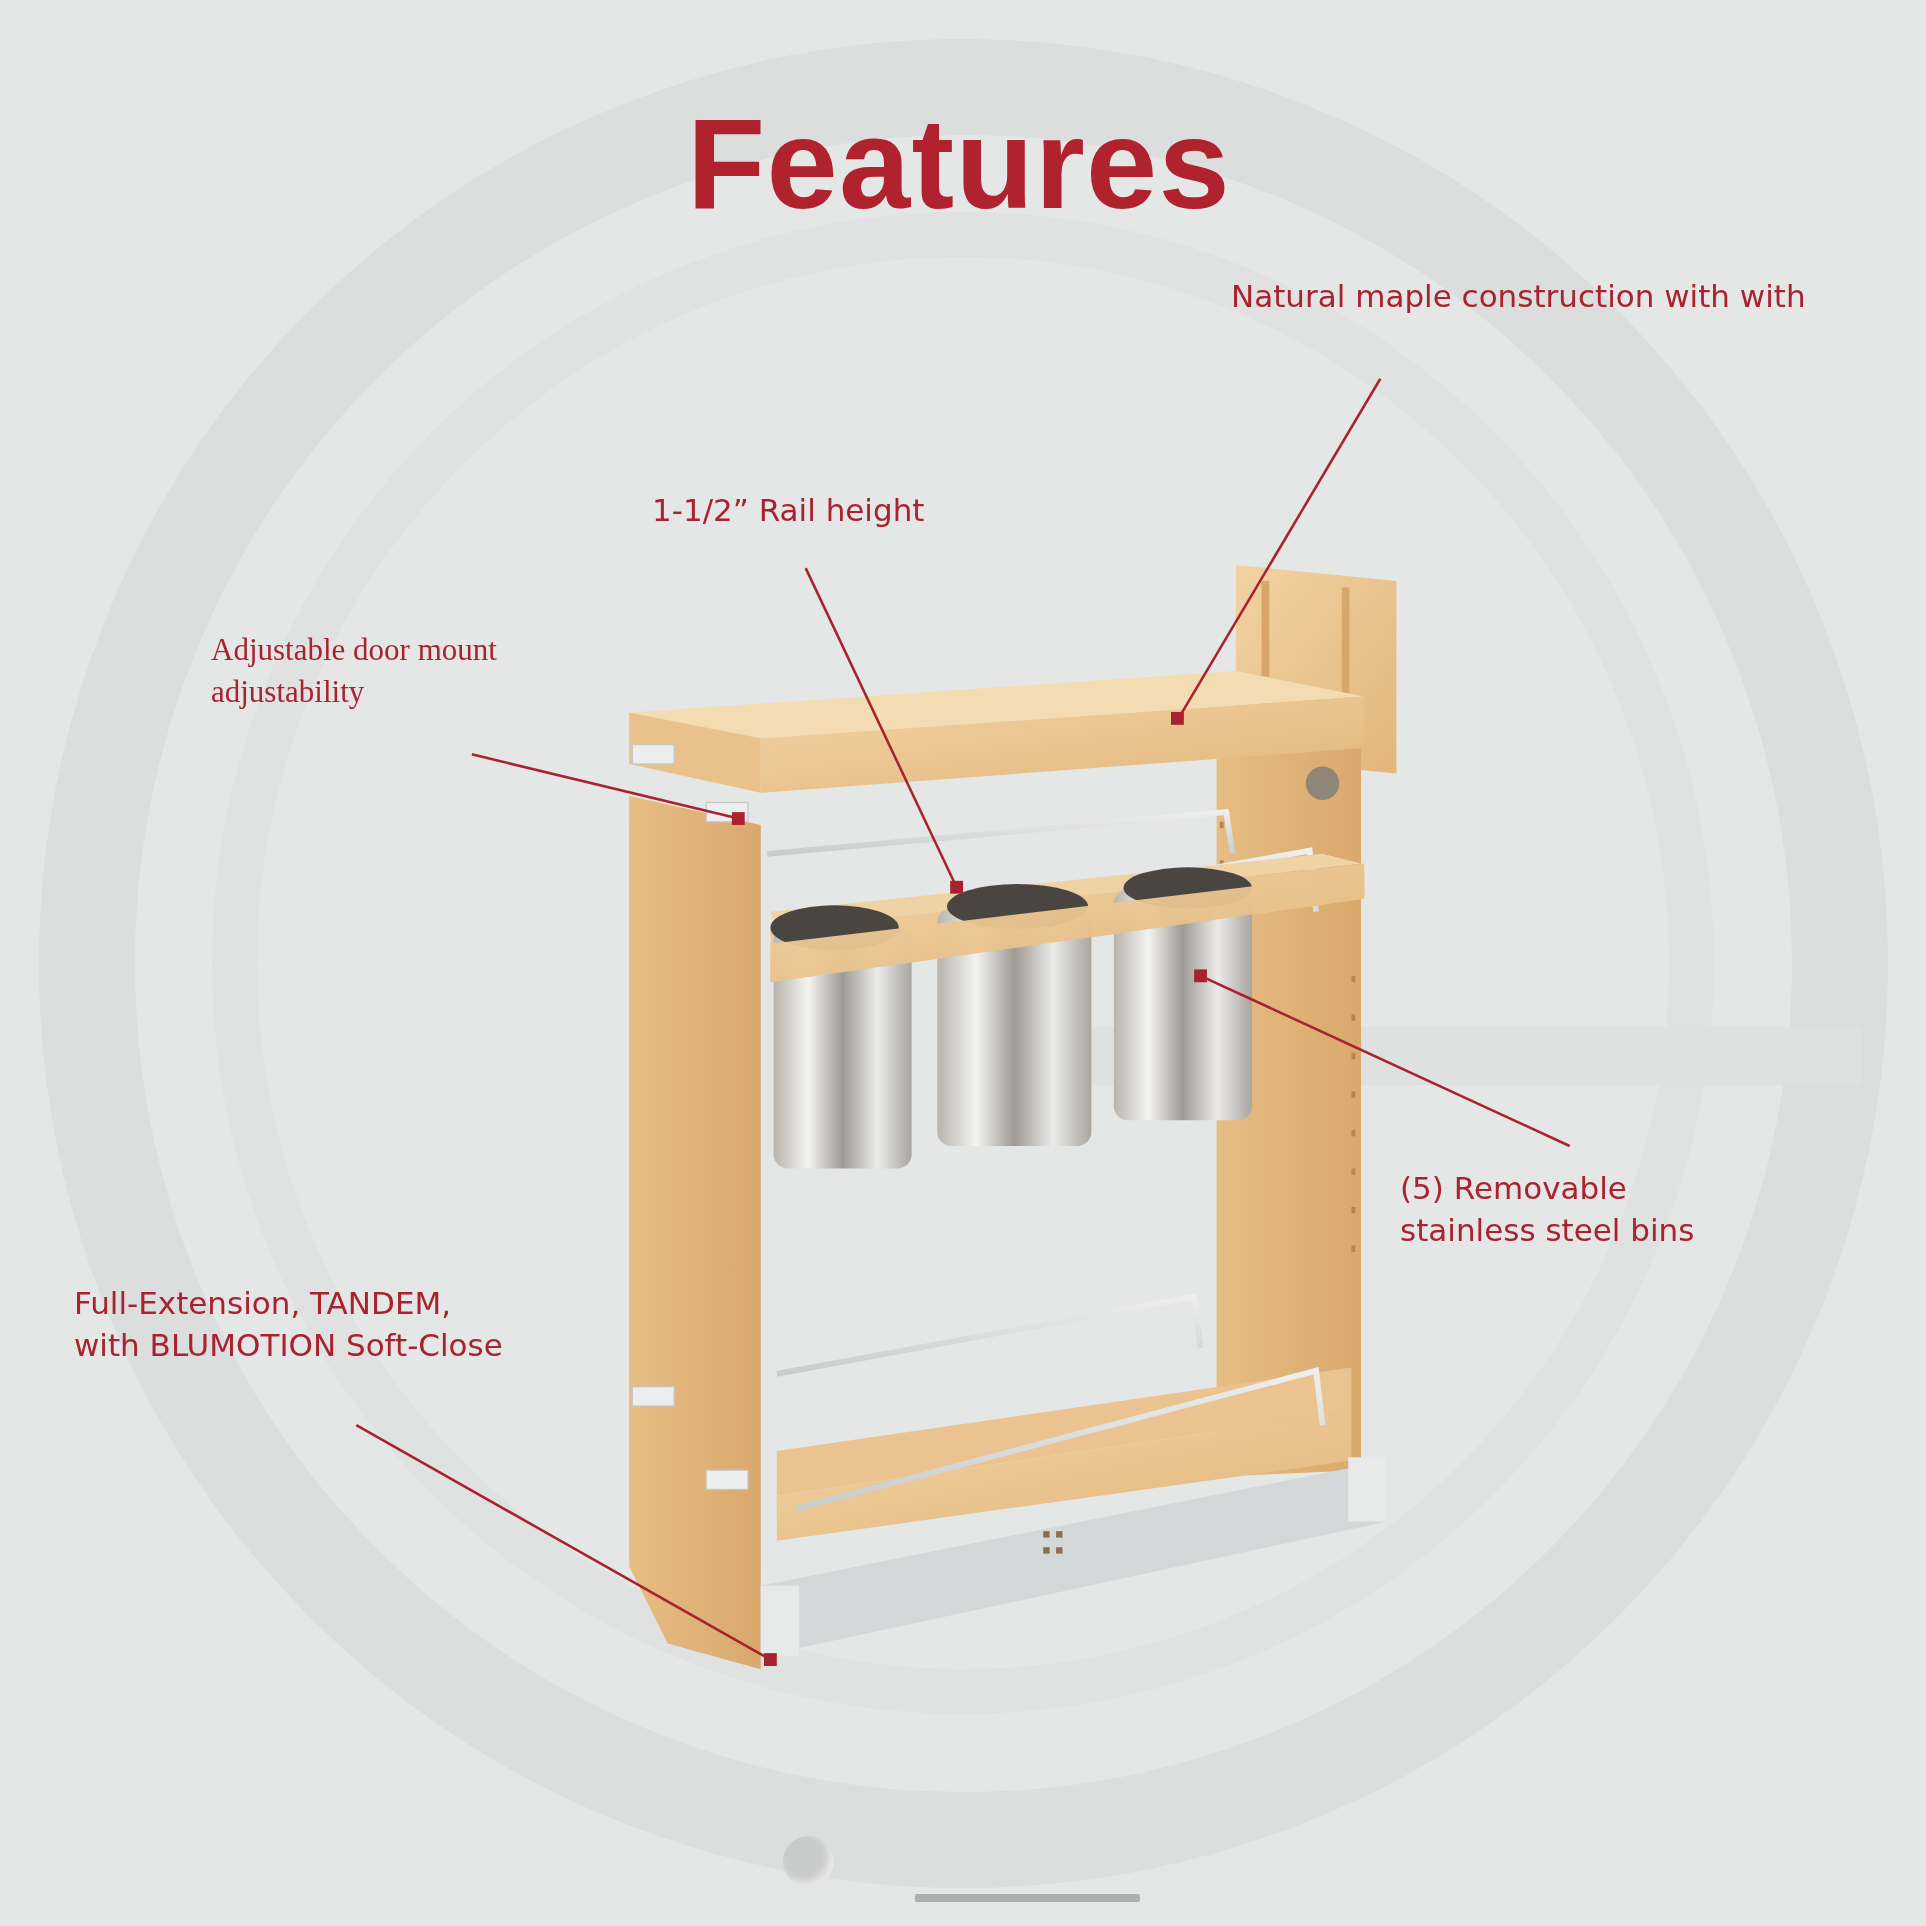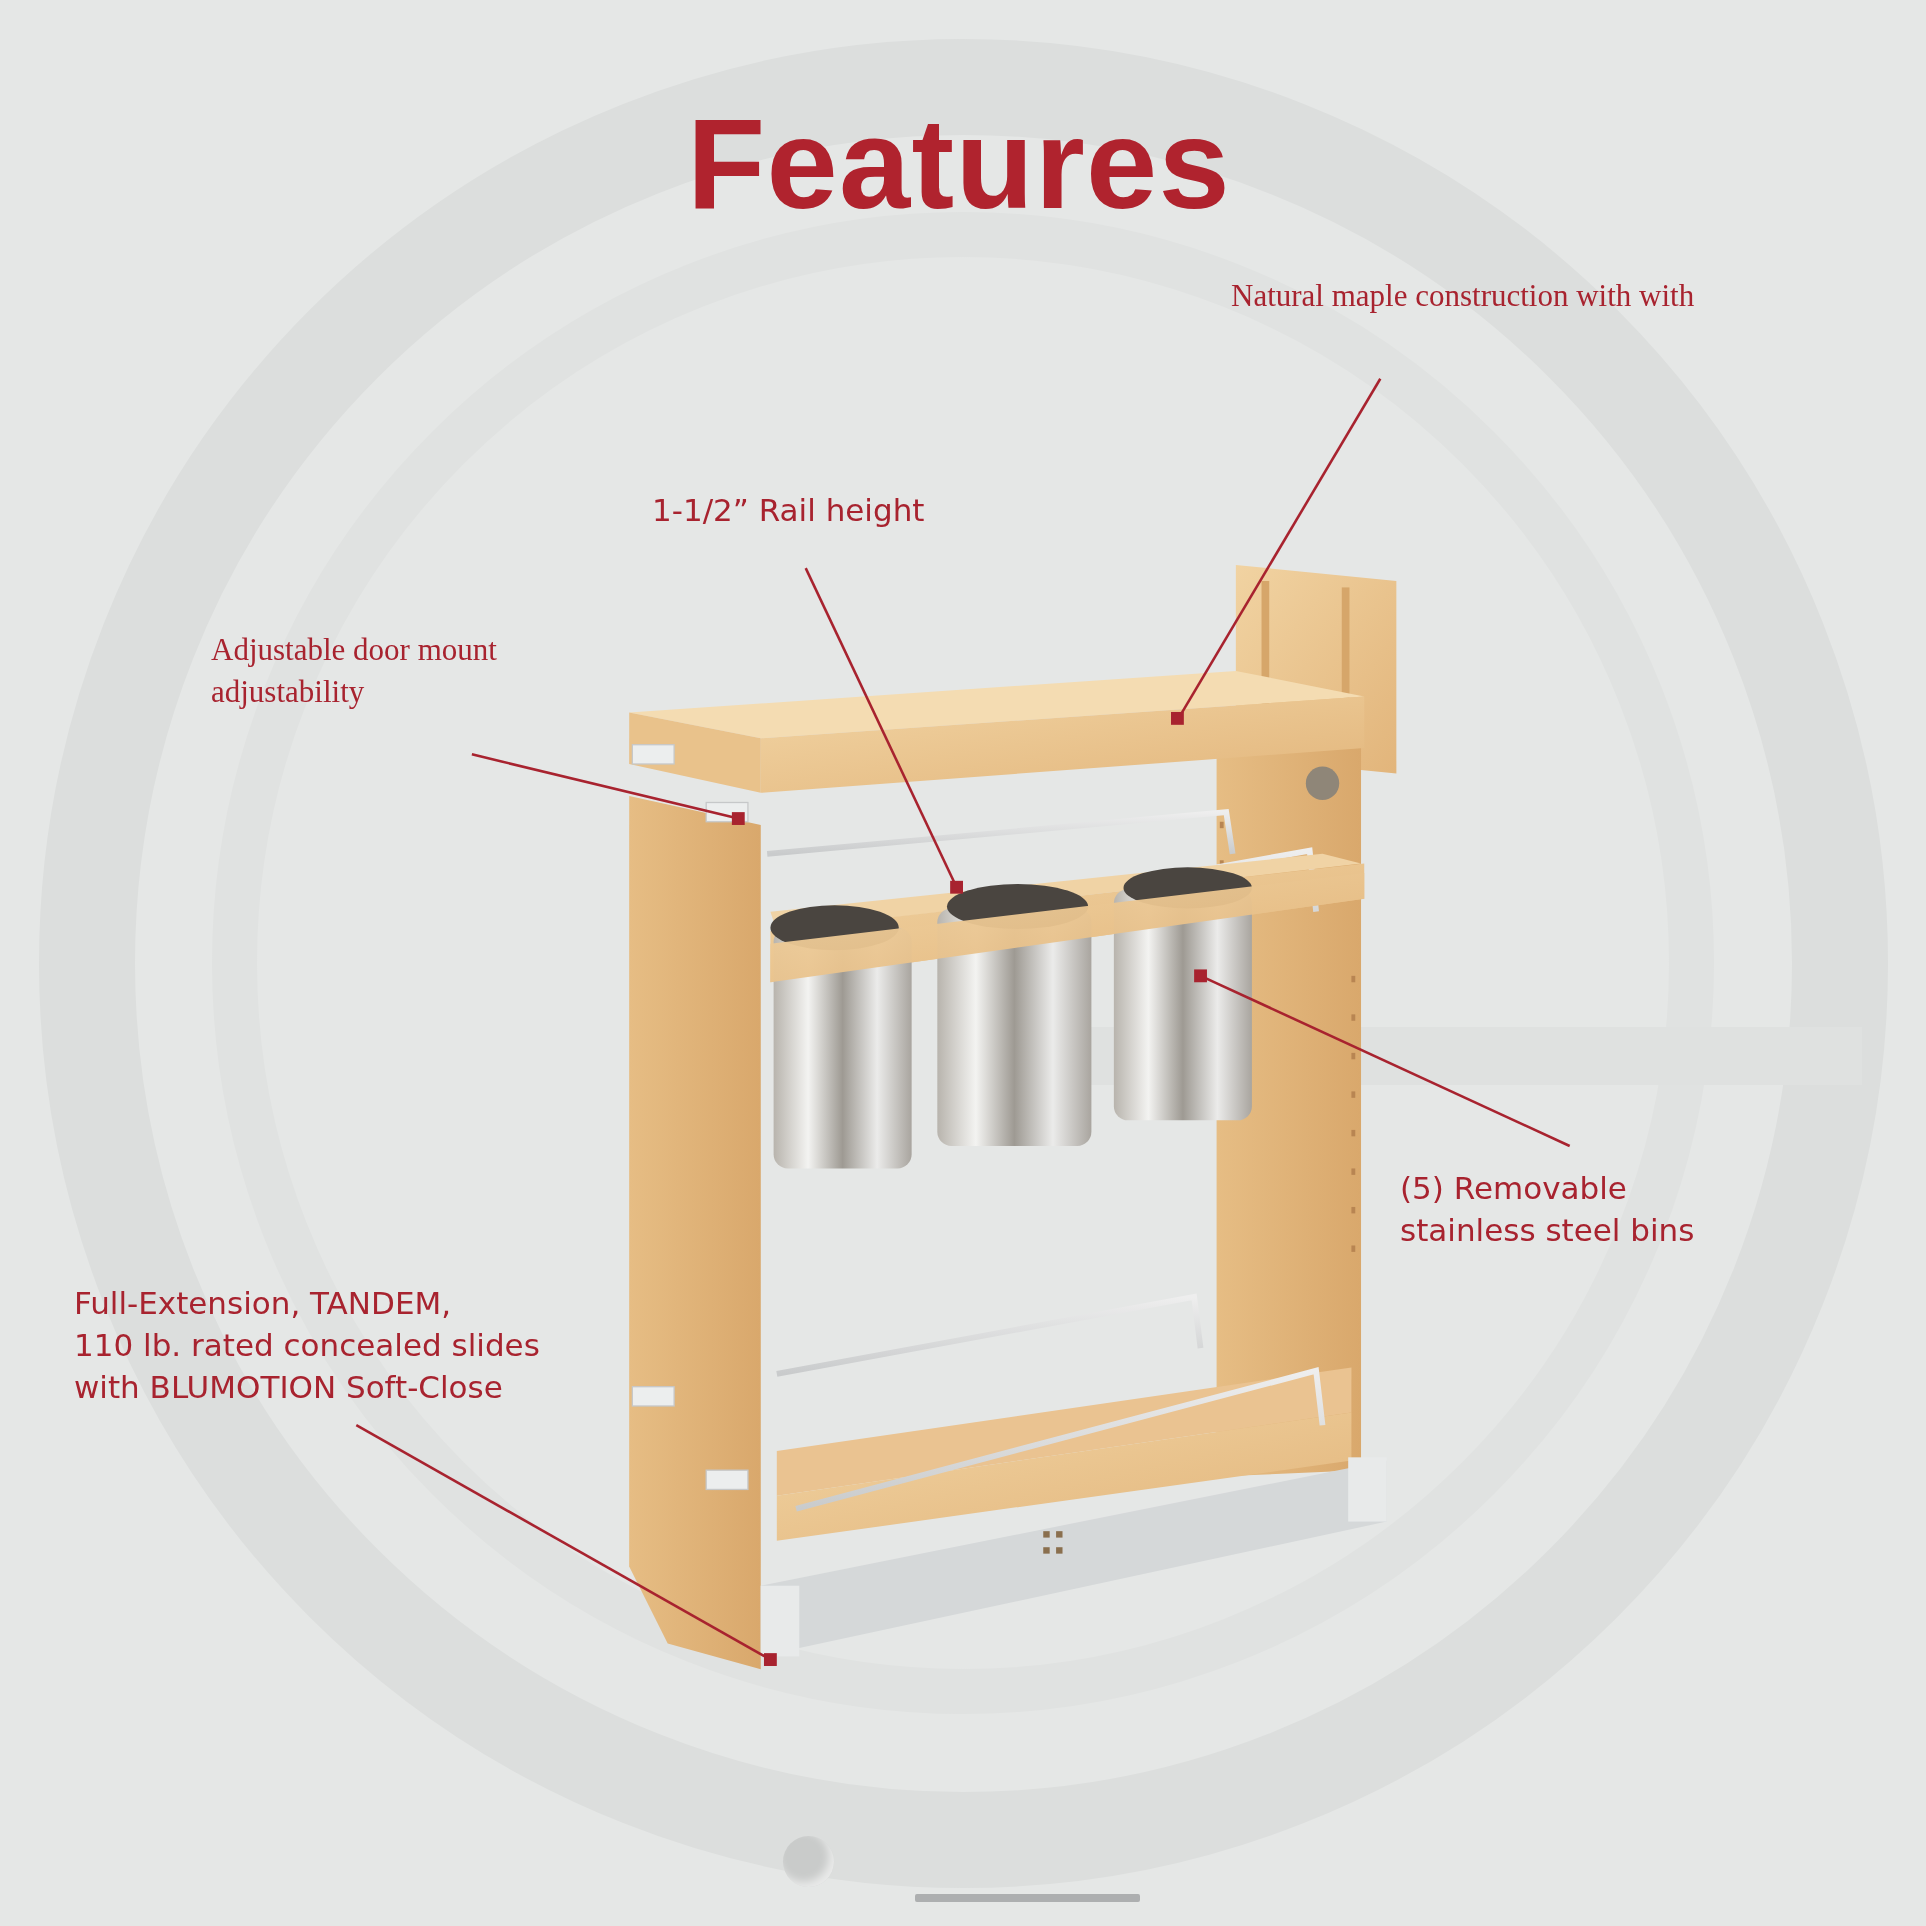--- a/index.html
+++ b/index.html
@@ -183,41 +183,40 @@
     <rect x="1482" y="1374" width="16" height="16"></rect>
     <line x1="735" y1="1175" x2="1150" y2="1275"></line>
     <rect x="1142" y="1267" width="16" height="16"></rect>
     <line x1="2445" y1="1785" x2="1870" y2="1520"></line>
     <rect x="1862" y="1512" width="16" height="16"></rect>
     <line x1="555" y1="2220" x2="1200" y2="2585"></line>
     <rect x="1192" y="2577" width="16" height="16"></rect>
   </g>
 </svg>
 
-<div class="callout" style="left:1231px; top:275px;font-family:Liberation Serif, serif;">
+<div class="callout" style="left:1231px; top:275px;">
   <span class="line">Natural maple construction with with</span>
 </div>
 
 <div class="callout" style="left:652px; top:489px;">
   <span class="line">1-1/2” Rail height</span>
 </div>
 
 <div class="callout" style="left:211px; top:629px;font-family:Liberation Serif, serif;">
   <span class="line">Adjustable door mount</span>
   <span class="line">adjustability</span>
 </div>
 
 <div class="callout" style="left:1400px; top:1167px;">
   <span class="line">(5) Removable</span>
   <span class="line">stainless steel bins</span>
 </div>
 
 <div class="callout" style="left:74px; top:1282px;">
   <span class="line">Full-Extension, TANDEM,</span>
-  <span class="line">110 lb. rated concealed slides</span>
   <span class="line">with BLUMOTION Soft-Close</span>
 </div>
 
 <div class="logo">
   <div class="logo-circle"></div>
   <div class="logo-tagline"></div>
 </div>
 
 
 </body></html>

